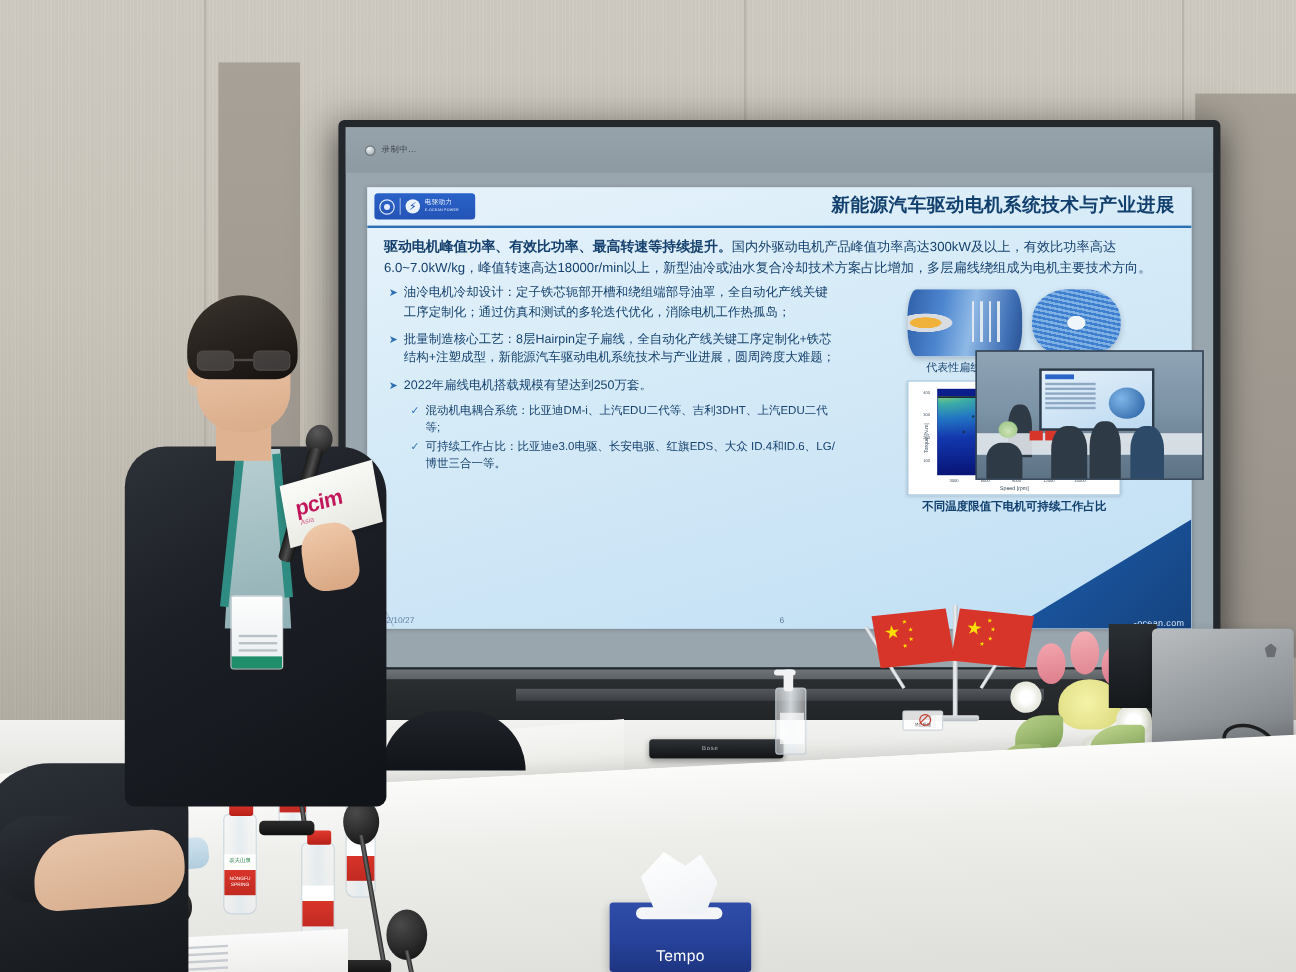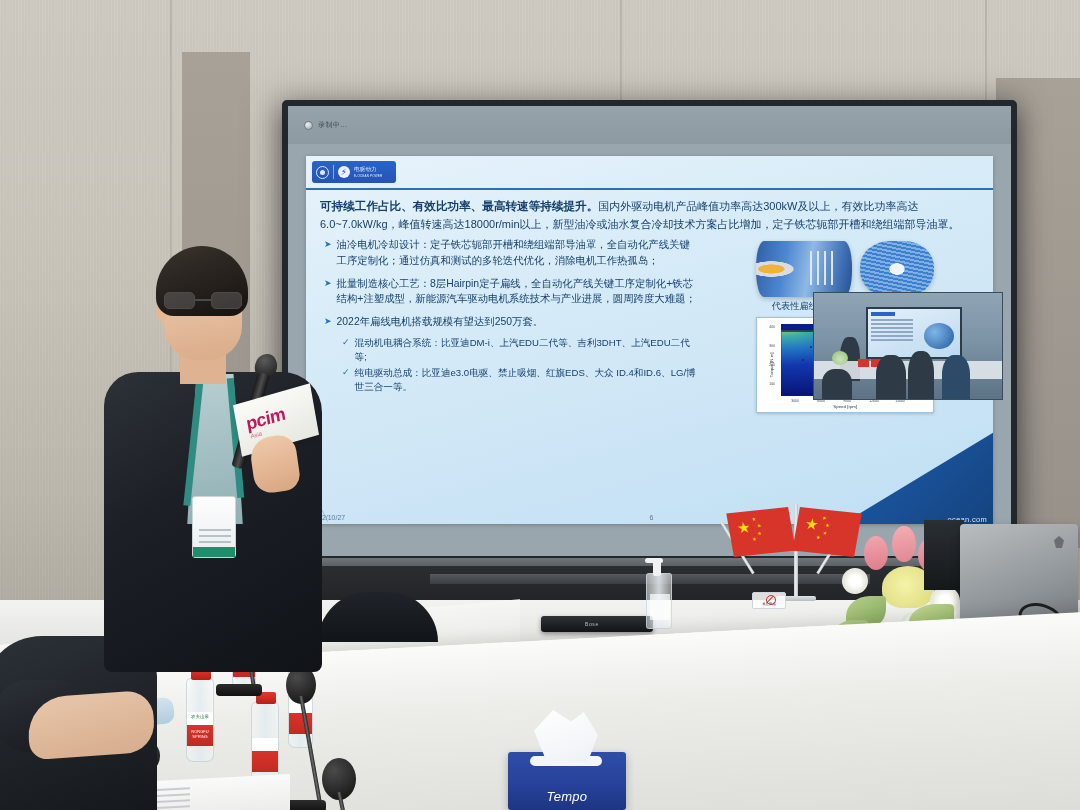--- a/index.html
+++ b/index.html
@@ -340,21 +340,21 @@
     border-radius:4px;box-shadow:0 4px 10px rgba(0,0,0,.3);}
   .laptop .logo3{position:absolute;right:14px;top:12px;width:10px;height:12px;
     background:#6a6e72;clip-path:polygon(50% 0,100% 35%,80% 100%,20% 100%,0 35%);}
   .monitor-r{position:absolute;left:924px;top:520px;width:40px;height:70px;
     background:linear-gradient(180deg,#2a2f34,#15181b);}
 
   .tissue{position:absolute;left:508px;top:752px;width:118px;height:58px;
     background:linear-gradient(180deg,#2f4da8 0%,#27429a 55%,#1d3581 100%);
     border-radius:3px;box-shadow:0 3px 8px rgba(0,0,0,.25);}
   .tissue .brand{position:absolute;left:0;right:0;bottom:6px;text-align:center;
-    color:#fff;font-size:13px;font-style:italic;letter-spacing:.3px;}
+    color:#fff;font-size:13px;letter-spacing:.3px;}
   .tissue .paper{position:absolute;left:26px;top:-42px;width:64px;height:52px;
     background:linear-gradient(160deg,#fff,#eef1f5);
     clip-path:polygon(20% 100%,0 40%,30% 0,58% 22%,78% 4%,100% 48%,84% 100%);}
   .tissue .slot{position:absolute;left:22px;top:4px;width:72px;height:10px;
     background:#f3f5f8;border-radius:6px;}
 
   .mask{position:absolute;left:110px;top:700px;width:64px;height:26px;
     background:linear-gradient(180deg,#cfe3ee,#aecbdd);border-radius:10px;
     transform:rotate(-6deg);opacity:.95;}
   .papers{position:absolute;left:60px;top:780px;width:230px;height:40px;
@@ -459,24 +459,25 @@
         <div class="slide-head">
           <div class="logo-box">
             <span class="logo-mark"></span>
             <span class="logo-div"></span>
             <span class="logo-bolt">⚡</span>
             <span class="logo-cn">
               <span>电驱动力</span><br>
               <span style="font-size:3px">E-OCEAN POWER</span>
             </span>
           </div>
+          <div class="slide-title">新能源汽车驱动电机系统技术与产业进展</div>
         </div>
 
         <div class="lead">
-          <b>可持续工作占比、有效比功率、最高转速等持续提升。</b><span class="reg">国内外驱动电机产品峰值功率高达300kW及以上，有效比功率高达6.0~7.0kW/kg，峰值转速高达18000r/min以上，新型油冷或油水复合冷却技术方案占比增加，定子铁芯轭部开槽和绕组端部导油罩。</span>
+          <b>驱动电机峰值功率、有效比功率、最高转速等持续提升。</b><span class="reg">国内外驱动电机产品峰值功率高达300kW及以上，有效比功率高达6.0~7.0kW/kg，峰值转速高达18000r/min以上，新型油冷或油水复合冷却技术方案占比增加，多层扁线绕组成为电机主要技术方向。</span>
         </div>
 
         <div class="body-cols">
           <div class="col-left">
 
             <div class="bullet">
               <span class="mark">➤</span>
               <span>油冷电机冷却设计：定子铁芯轭部开槽和绕组端部导油罩，全自动化产线关键工序定制化；通过仿真和测试的多轮迭代优化，消除电机工作热孤岛；</span>
             </div>
 
@@ -490,21 +491,21 @@
               <span>2022年扁线电机搭载规模有望达到250万套。</span>
             </div>
 
             <div class="subs">
               <div class="sub">
                 <span class="mark">✓</span>
                 <span>混动机电耦合系统：比亚迪DM-i、上汽EDU二代等、吉利3DHT、上汽EDU二代等;</span>
               </div>
               <div class="sub">
                 <span class="mark">✓</span>
-                <span>纯电驱动总成：比亚迪e3.0电驱、禁止吸烟、红旗EDS、大众 ID.4和ID.6、LG/博世三合一等。</span>
+                <span>可持续工作占比：比亚迪e3.0电驱、长安电驱、红旗EDS、大众 ID.4和ID.6、LG/博世三合一等。</span>
               </div>
             </div>
           </div>
 
           <div class="col-right">
             <div class="motor-row">
               <div class="motor-a"></div>
               <div class="motor-b"></div>
             </div>
             <div class="cap">代表性扁线油冷电机及其冷却油云图</div>
@@ -547,20 +548,21 @@
                   </div>
                 </div>
               </div>
               <div class="xtick" style="left:34px">3000</div>
               <div class="xtick" style="left:60px">6000</div>
               <div class="xtick" style="left:86px">9000</div>
               <div class="xtick" style="left:112px">12000</div>
               <div class="xtick" style="left:138px">15000</div>
               <div class="xlab">Speed [rpm]</div>
             </div>
+            <div class="chart-cap">不同温度限值下电机可持续工作占比</div>
           </div>
         </div>
 
         <div class="swoosh"></div>
         <div class="watermark">-ocean.com</div>
 
         <div class="slide-foot">
           <div class="foot-stamp">
             <svg viewBox="0 0 16 16" width="16" height="16">
                 <path d="M2 14 L8 2 L14 14" stroke="#5b7b9c" fill="none" stroke-width="1"></path>

